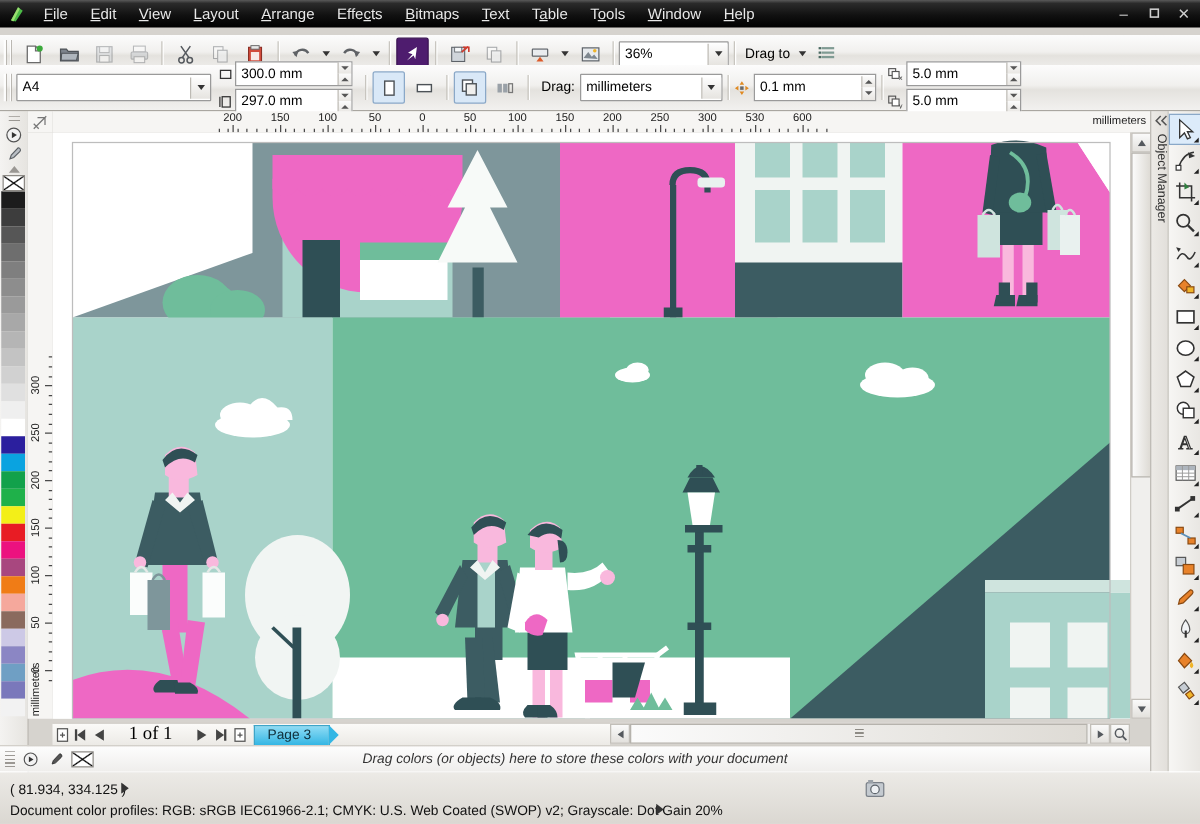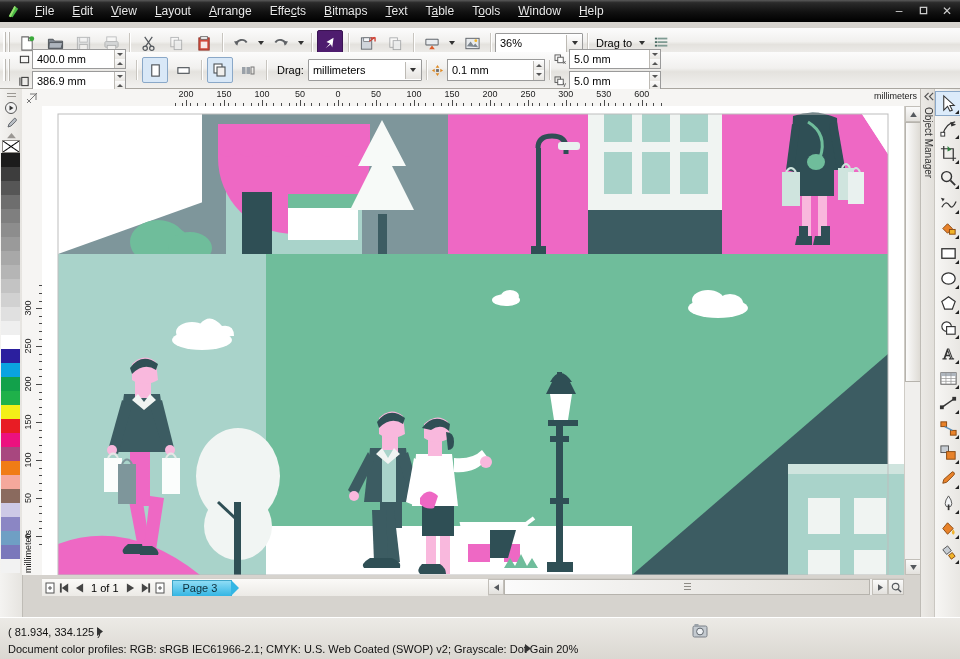--- a/index.html
+++ b/index.html
@@ -113,21 +113,21 @@
     display:flex;flex-direction:column;align-items:center;padding-top:2px;}
   .rtool{width:24px;height:23px;display:flex;align-items:center;justify-content:center;position:relative;border:1px solid transparent;}
   .rtool.on{border-color:#8aa8c8;background:#dcebfa;}
   .flyout{position:absolute;right:1px;bottom:1px;width:0;height:0;border-left:4px solid transparent;border-bottom:4px solid #222;}
 
   
   .pagebar{position:absolute;left:42px;top:578px;width:446px;height:17px;
     background:linear-gradient(to bottom,#fbfaf8,#eceae6);display:flex;align-items:center;
     border-top:1px solid #d3d0ca;}
   .pbtn{width:15px;height:15px;display:flex;align-items:center;justify-content:center;}
-  .pagecount{font-size:11px;margin:0 4px;white-space:nowrap;}
+  .pagecount{font-size:15px;margin:0 16px;white-space:nowrap;font-family:Liberation Serif, serif;}
   .pagetab{
     height:15px;background:linear-gradient(to bottom,#8fdcf5,#34b6e4);
     color:#10303c;font-size:11px;padding:0 14px 0 10px;display:flex;align-items:center;
     border:1px solid #3ea5c8;border-bottom:none;position:relative;margin-left:4px;
   }
   .pagetab:after{content:"";position:absolute;right:-8px;top:-1px;width:0;height:0;
     border-top:8px solid transparent;border-bottom:8px solid transparent;border-left:8px solid #34b6e4;}
 
   .colorstrip{position:absolute;left:0;top:596px;width:920px;height:20px;
     background:linear-gradient(to bottom,#fdfdfd,#efeeec);border-top:1px solid #d3d0ca;
@@ -305,45 +305,51 @@
             <rect x="1" y="7" width="2.5" height="2"></rect>
             <rect x="1" y="11" width="2.5" height="2"></rect>
           </g>
       </svg>
     </div>
   </div>
 
   <div class="toolbar" id="toolbar2">
     <div class="grip"></div>
 
+    <div class="combo" style="width:150px;height:20px;">
+      <span class="cval">A4</span>
+      <span class="cbtn">
+          <i class="arrowdn" style="margin:0"></i>
+        </span>
+    </div>
 
     <div style="display:flex;flex-direction:column;gap:2px;margin-left:6px;">
       <div class="pgrow">
         <svg width="11" height="11" viewBox="0 0 12 12">
             <rect x="1.5" y="2.5" width="9" height="7" fill="none" stroke="#333" stroke-width="1.1"></rect>
           </svg>
         <div class="numbox" style="width:88px;">
-          <span>400.0 mm</span>
+          <span>300.0 mm</span>
           <span class="spin">
               <span class="dn" style="flex:1;display:flex;align-items:center;justify-content:center;border-left:1px solid #bdbab4;background:linear-gradient(#fbfbfb,#e8e6e2)">
                 <i style="border-top:3px solid #555"></i>
               </span>
               <span class="up" style="flex:1;display:flex;align-items:center;justify-content:center;border-left:1px solid #bdbab4;background:linear-gradient(#fbfbfb,#e8e6e2)">
                 <i style="border-bottom:3px solid #555"></i>
               </span>
             </span>
         </div>
       </div>
       <div class="pgrow">
         <svg width="11" height="11" viewBox="0 0 12 12">
             <rect x="3" y="1.5" width="7" height="9" fill="none" stroke="#333" stroke-width="1.1"></rect>
             <path d="M1 1.5v9" stroke="#333" stroke-width="1.1"></path>
           </svg>
         <div class="numbox" style="width:88px;">
-          <span>386.9 mm</span>
+          <span>297.0 mm</span>
           <span class="spin">
               <span class="dn" style="flex:1;display:flex;align-items:center;justify-content:center;border-left:1px solid #bdbab4;background:linear-gradient(#fbfbfb,#e8e6e2)">
                 <i style="border-top:3px solid #555"></i>
               </span>
               <span class="up" style="flex:1;display:flex;align-items:center;justify-content:center;border-left:1px solid #bdbab4;background:linear-gradient(#fbfbfb,#e8e6e2)">
                 <i style="border-bottom:3px solid #555"></i>
               </span>
             </span>
         </div>
       </div>
@@ -1049,20 +1055,36 @@
       <svg width="12" height="12" viewBox="0 0 12 12">
           <rect x="2" y="1" width="8" height="10" fill="#fff" stroke="#555" stroke-width="1"></rect>
           <path d="M6 4 V8 M4 6 H8" stroke="#555" stroke-width="1"></path>
         </svg>
     </div>
     <div class="pagetab">
       <span>Page 3</span>
     </div>
   </div>
 
+  <div class="colorstrip">
+    <div style="width:8px;height:13px;margin:0 3px 0 4px;background:repeating-linear-gradient(to bottom,#9b9893 0 1px,transparent 1px 3px)"></div>
+    <div class="pal-ico">
+      <svg width="13" height="13" viewBox="0 0 14 14">
+          <circle cx="7" cy="7" r="5.5" fill="#f2f2f2" stroke="#555" stroke-width="1"></circle>
+          <path d="M5.5 4.5 L9.5 7 L5.5 9.5 Z" fill="#333"></path>
+        </svg>
+    </div>
+    <div class="pal-ico" style="margin:0 2px">
+      <svg width="13" height="13" viewBox="0 0 14 14">
+          <path d="M10.5 2.2 a1.8 1.8 0 0 1 1.3 3.1 L7 10 L4 11 L5 8 Z" fill="#555" stroke="#333" stroke-width=".8"></path>
+        </svg>
+    </div>
+    <div class="swatch none" style="margin:0 2px"></div>
+    <span class="dragmsg">Drag colors (or objects) here to store these colors with your document</span>
+  </div>
 
   <div class="statusbar">
     <span class="stline" style="left:8px;top:8px">( 81.934, 334.125 )</span>
     <span class="stline" style="left:96px;top:8px;">
       <svg width="8" height="9" viewBox="0 0 8 9">
           <path d="M1 0 L7 4.5 L1 9 Z" fill="#333"></path>
         </svg>
     </span>
     <span class="stline" style="left:8px;top:25px">Document color profiles: RGB: sRGB IEC61966-2.1; CMYK: U.S. Web Coated (SWOP) v2; Grayscale: Dot Gain 20%</span>
     <span class="stline" style="left:524px;top:25px">

